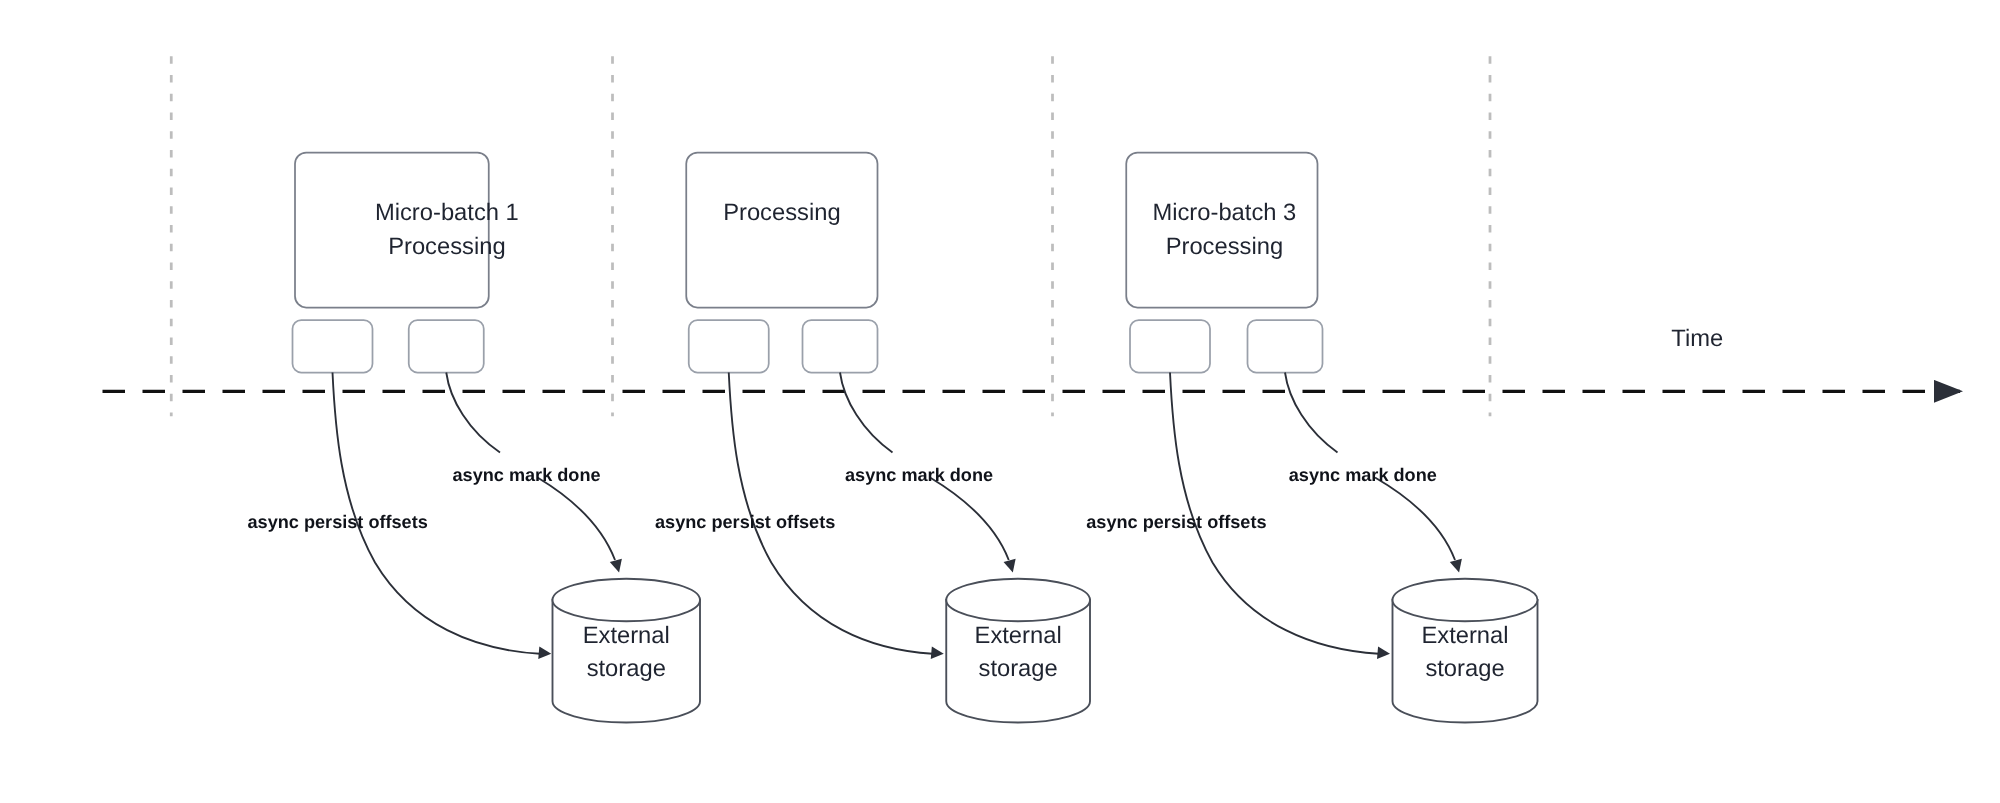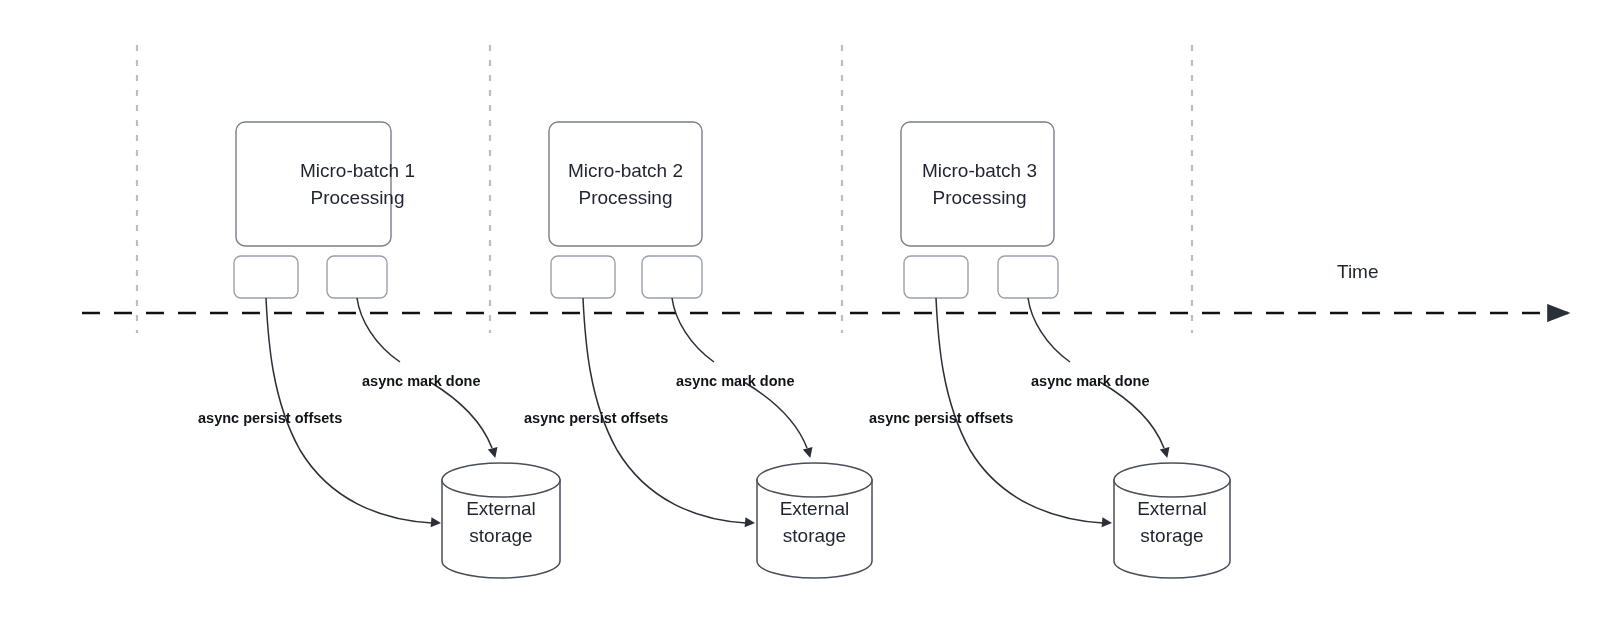--- a/index.html
+++ b/index.html
@@ -83,21 +83,20 @@
         <div>Micro-batch 1</div>
         <div>Processing</div>
       </div>
       <div style="position: absolute; left: 442px; top: 494.5px; width: 118px; text-align: center; color: rgb(31, 36, 48); font-size: 19px; line-height: 27px;">
         <div>External</div>
         <div>storage</div>
       </div>
       <div style="position: absolute; left: 198px; top: 409px; white-space: nowrap; color: rgb(16, 19, 26); font-size: 14.5px; line-height: 19.575px; font-family: &quot;Liberation Sans&quot;, sans-serif; font-weight: bold;">async persist offsets</div>
       <div style="position: absolute; left: 362px; top: 372px; white-space: nowrap; color: rgb(16, 19, 26); font-size: 14.5px; line-height: 19.575px; font-family: &quot;Liberation Sans&quot;, sans-serif; font-weight: bold;">async mark done</div>
       <div style="position: absolute; left: 549px; top: 157px; width: 153px; text-align: center; color: rgb(31, 36, 48); font-size: 19px; line-height: 27px;">
-        <div>Micro-batch 2</div>
         <div>Processing</div>
       </div>
       <div style="position: absolute; left: 757px; top: 494.5px; width: 115px; text-align: center; color: rgb(31, 36, 48); font-size: 19px; line-height: 27px;">
         <div>External</div>
         <div>storage</div>
       </div>
       <div style="position: absolute; left: 524px; top: 409px; white-space: nowrap; color: rgb(16, 19, 26); font-size: 14.5px; line-height: 19.575px; font-family: &quot;Liberation Sans&quot;, sans-serif; font-weight: bold;">async persist offsets</div>
       <div style="position: absolute; left: 676px; top: 372px; white-space: nowrap; color: rgb(16, 19, 26); font-size: 14.5px; line-height: 19.575px; font-family: &quot;Liberation Sans&quot;, sans-serif; font-weight: bold;">async mark done</div>
       <div style="position: absolute; left: 901px; top: 157px; width: 157px; text-align: center; color: rgb(31, 36, 48); font-size: 19px; line-height: 27px;">
         <div>Micro-batch 3</div>

